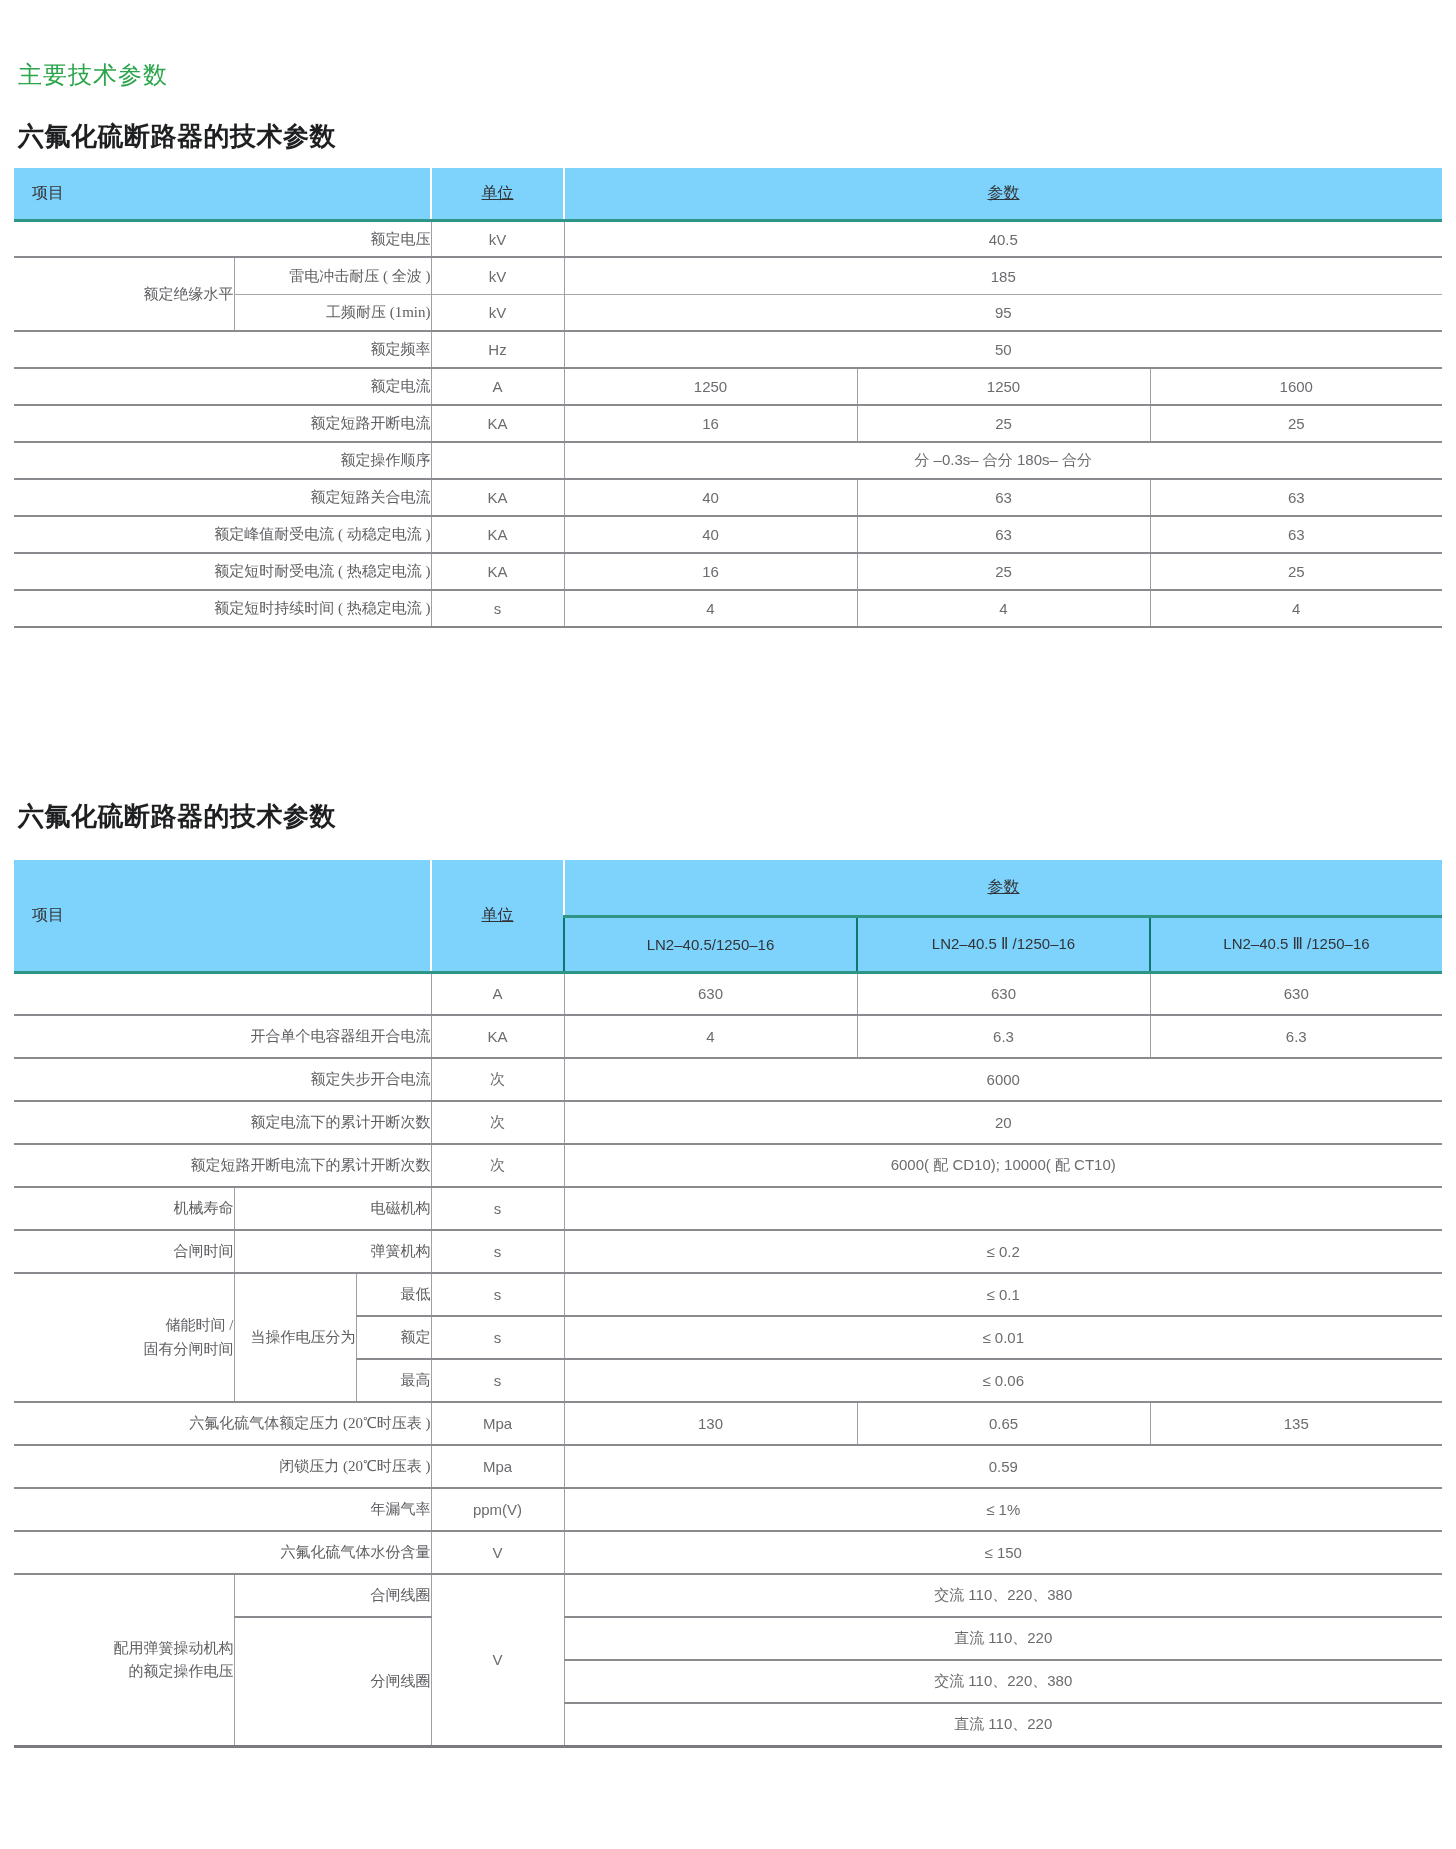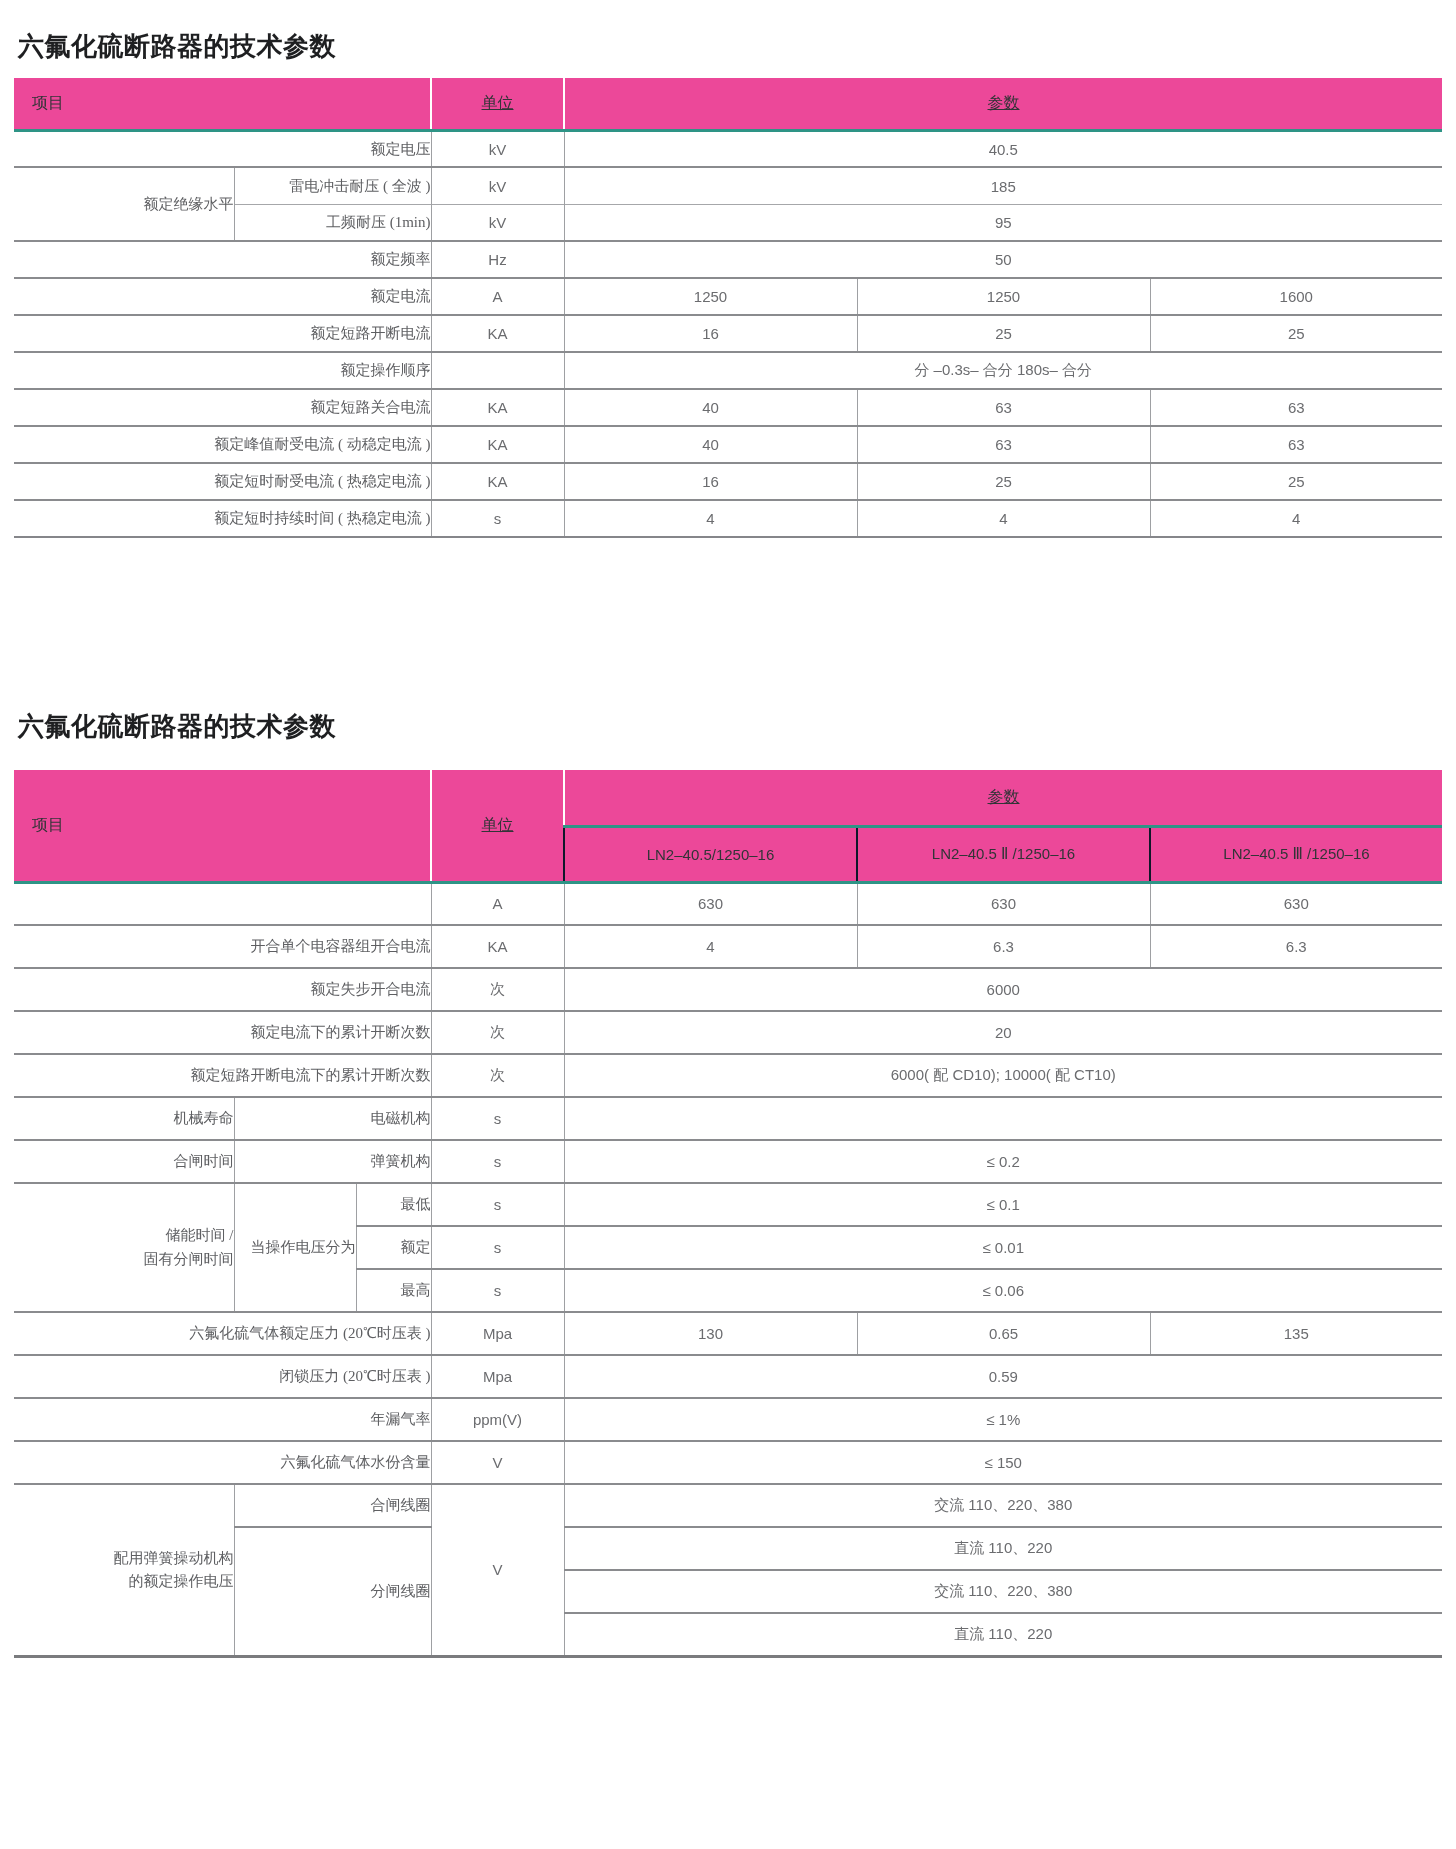--- a/index.html
+++ b/index.html
@@ -24,51 +24,52 @@
   h2.sec2{margin-top:172px;margin-bottom:26px;}
 
   table.t{
     border-collapse:collapse;table-layout:fixed;
     width:1428px;
   }
   .t1{border-bottom:2px solid #85868A;}
   .t2{border-bottom:3px solid #7A7B7E;}
 
   .t th{
-    background:#ec4899;
+    background:#7dd3fc;
     font-weight:normal;font-size:16px;color:#323437;
     text-align:center;vertical-align:middle;
     border-bottom:3px solid #2E9486;
     padding:15px;
   }
   .t1 thead tr{height:44px;}
   .t2 thead tr{height:56px;}
   th.hl{text-align:left;padding-left:18px;}
   th.ws{border-left:2px solid #ffffff;text-decoration:underline;}
-  th.mh{border-top:2px solid #ffffff;border-left:2px solid #0f172a;font-size:15px;}
+  th.mh{border-top:2px solid #ffffff;border-left:2px solid #0f766e;font-size:15px;}
 
   .t td{
     font-size:15px;text-align:center;vertical-align:middle;
     padding:0;color:#6B6C6F;
   }
   .t1 tbody tr{height:37px;}
   .t2 tbody tr{height:43px;}
   td.item,td.sub{text-align:right;color:#5E5F62;font-family:Liberation Serif, serif;}
   td.item{padding-left:18px;}
   td.sub{padding-left:16px;margin-top:48px;}
   td.pre{white-space:pre-line;line-height:1.55;}
   .bt{border-top:2px solid #8A8B8E;}
   .btl{border-top:1px solid #A6A7AA;}
   .bl{border-left:1px solid #9EA0A3;}
 </style>
 </head>
 <body>
 
 <div class="page">
 
+  <h1 class="title">主要技术参数</h1>
   <h2 class="sec">六氟化硫断路器的技术参数</h2>
 
   <table class="t t1">
     <colgroup>
       <col style="width:220px">
         <col style="width:122px">
         <col style="width:75px">
       <col style="width:133px">
       <col style="width:293px">
         <col style="width:293px">

